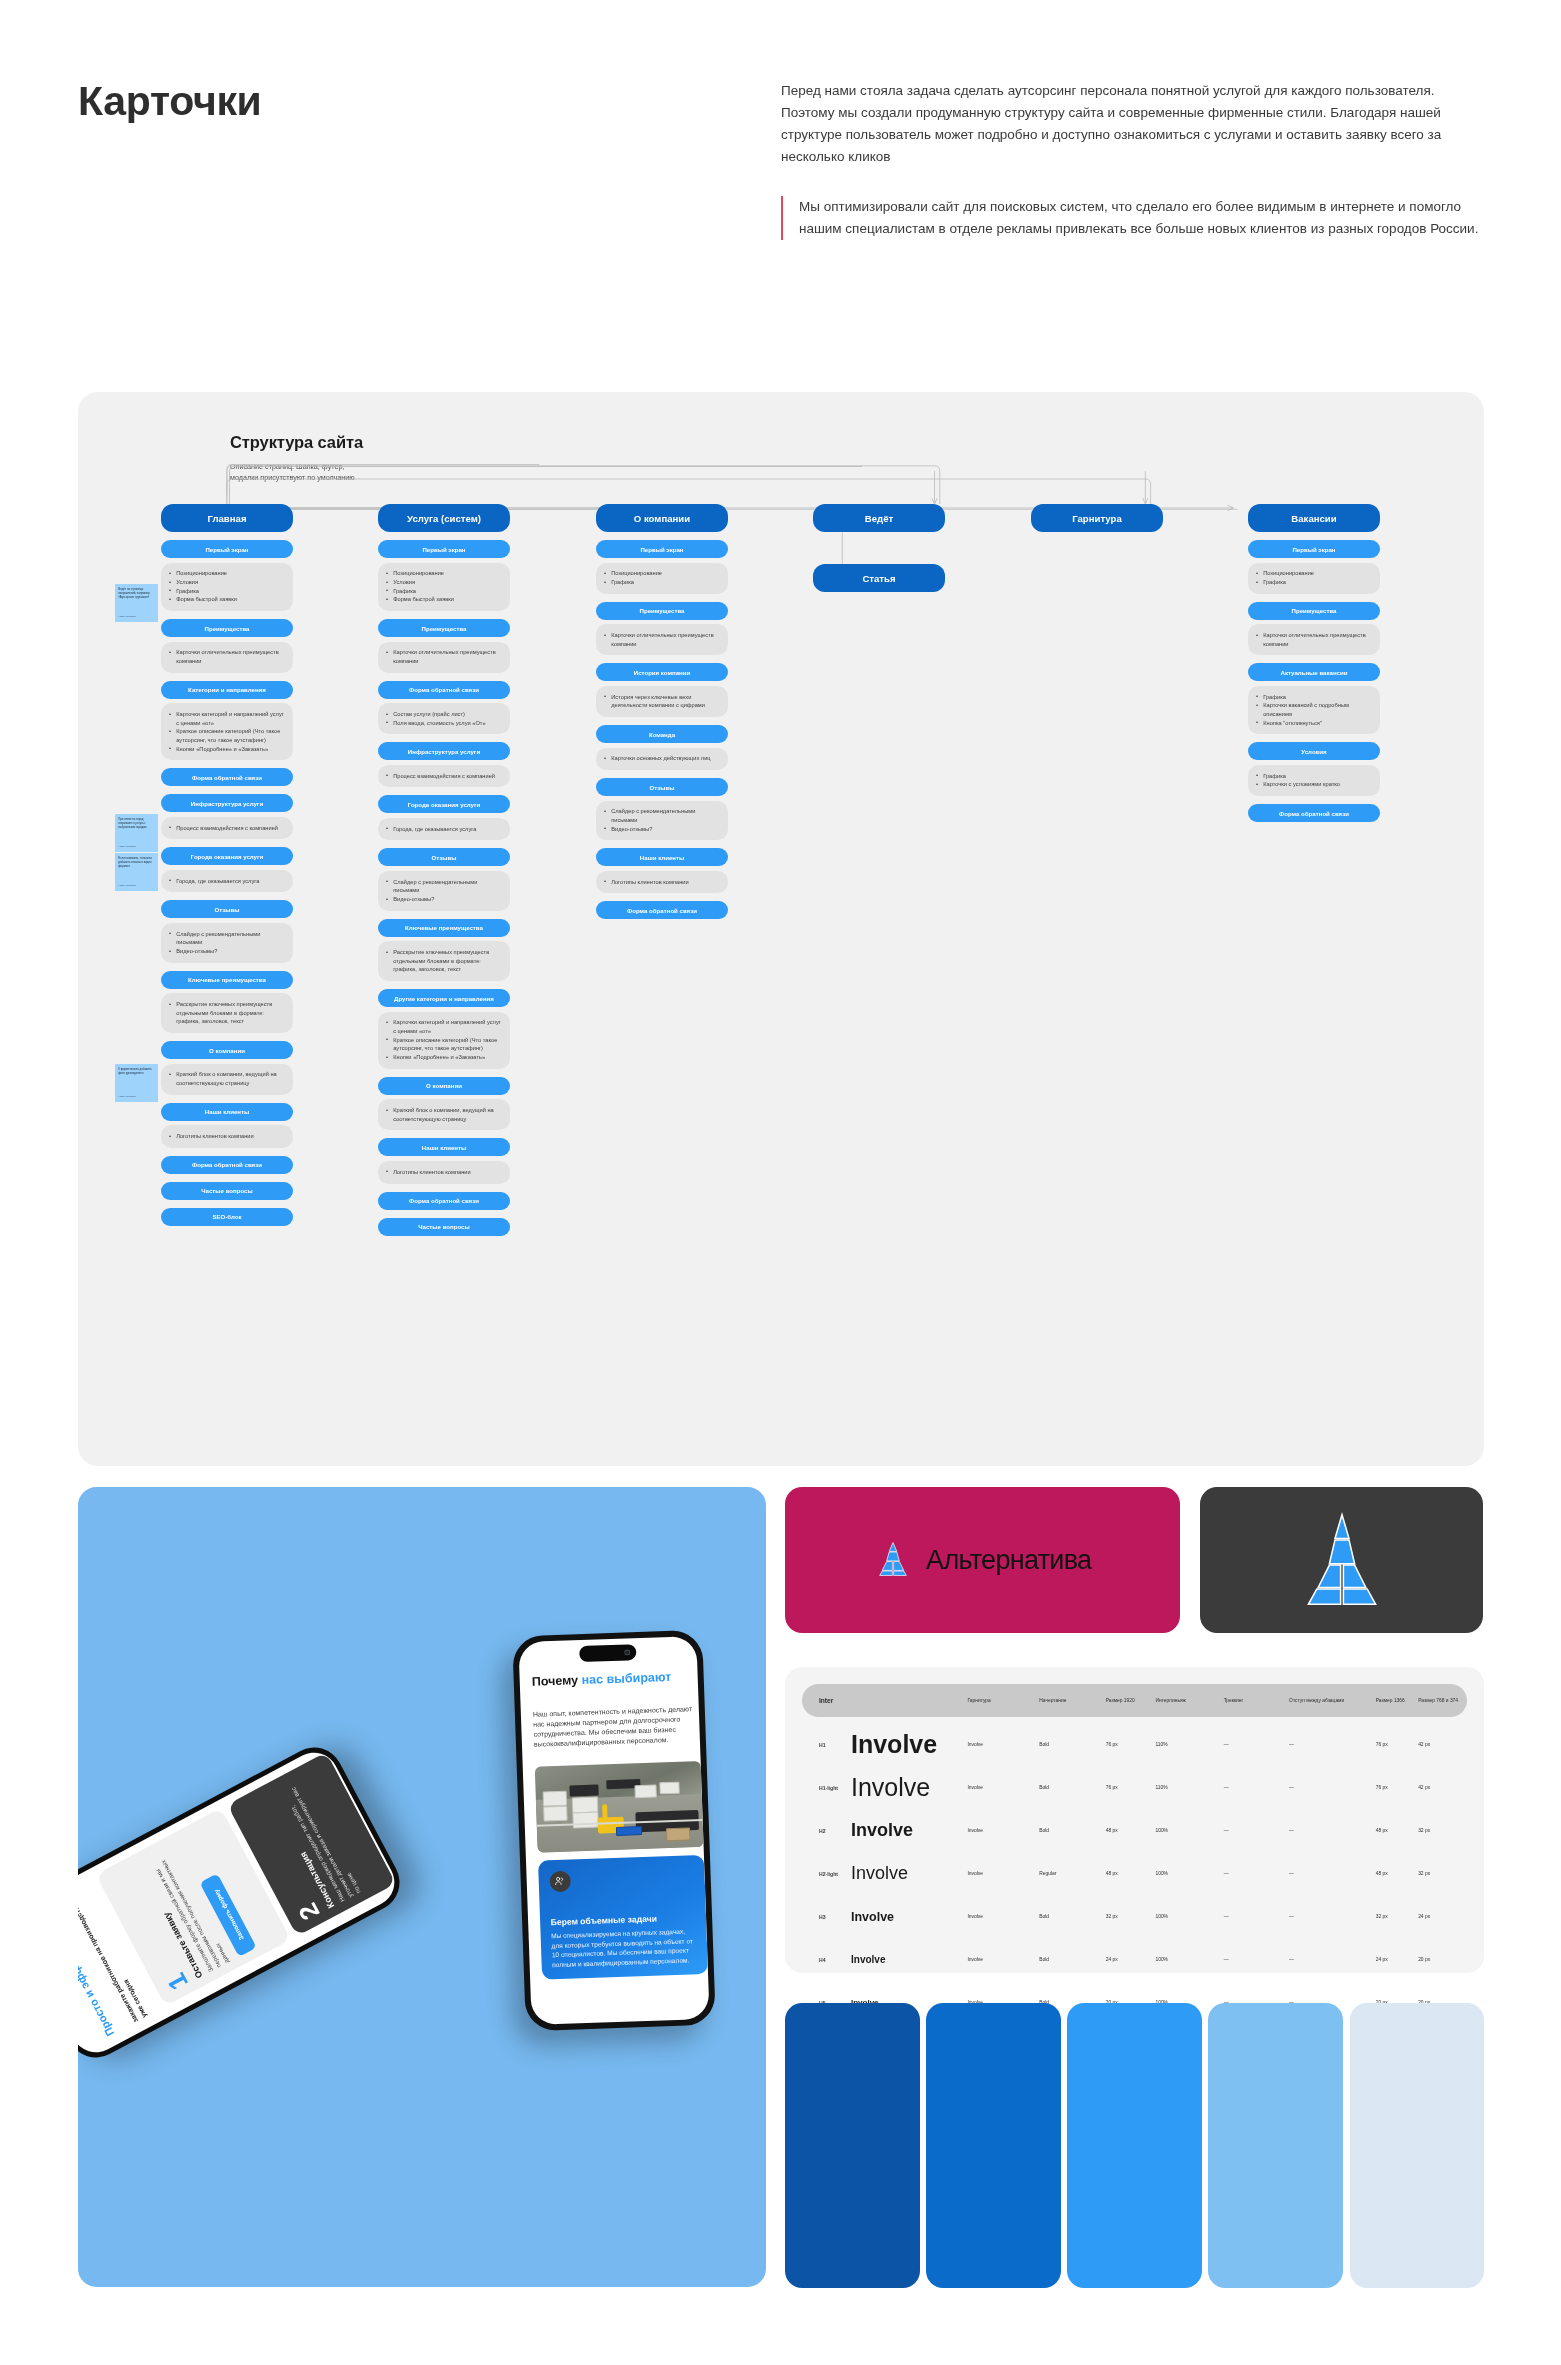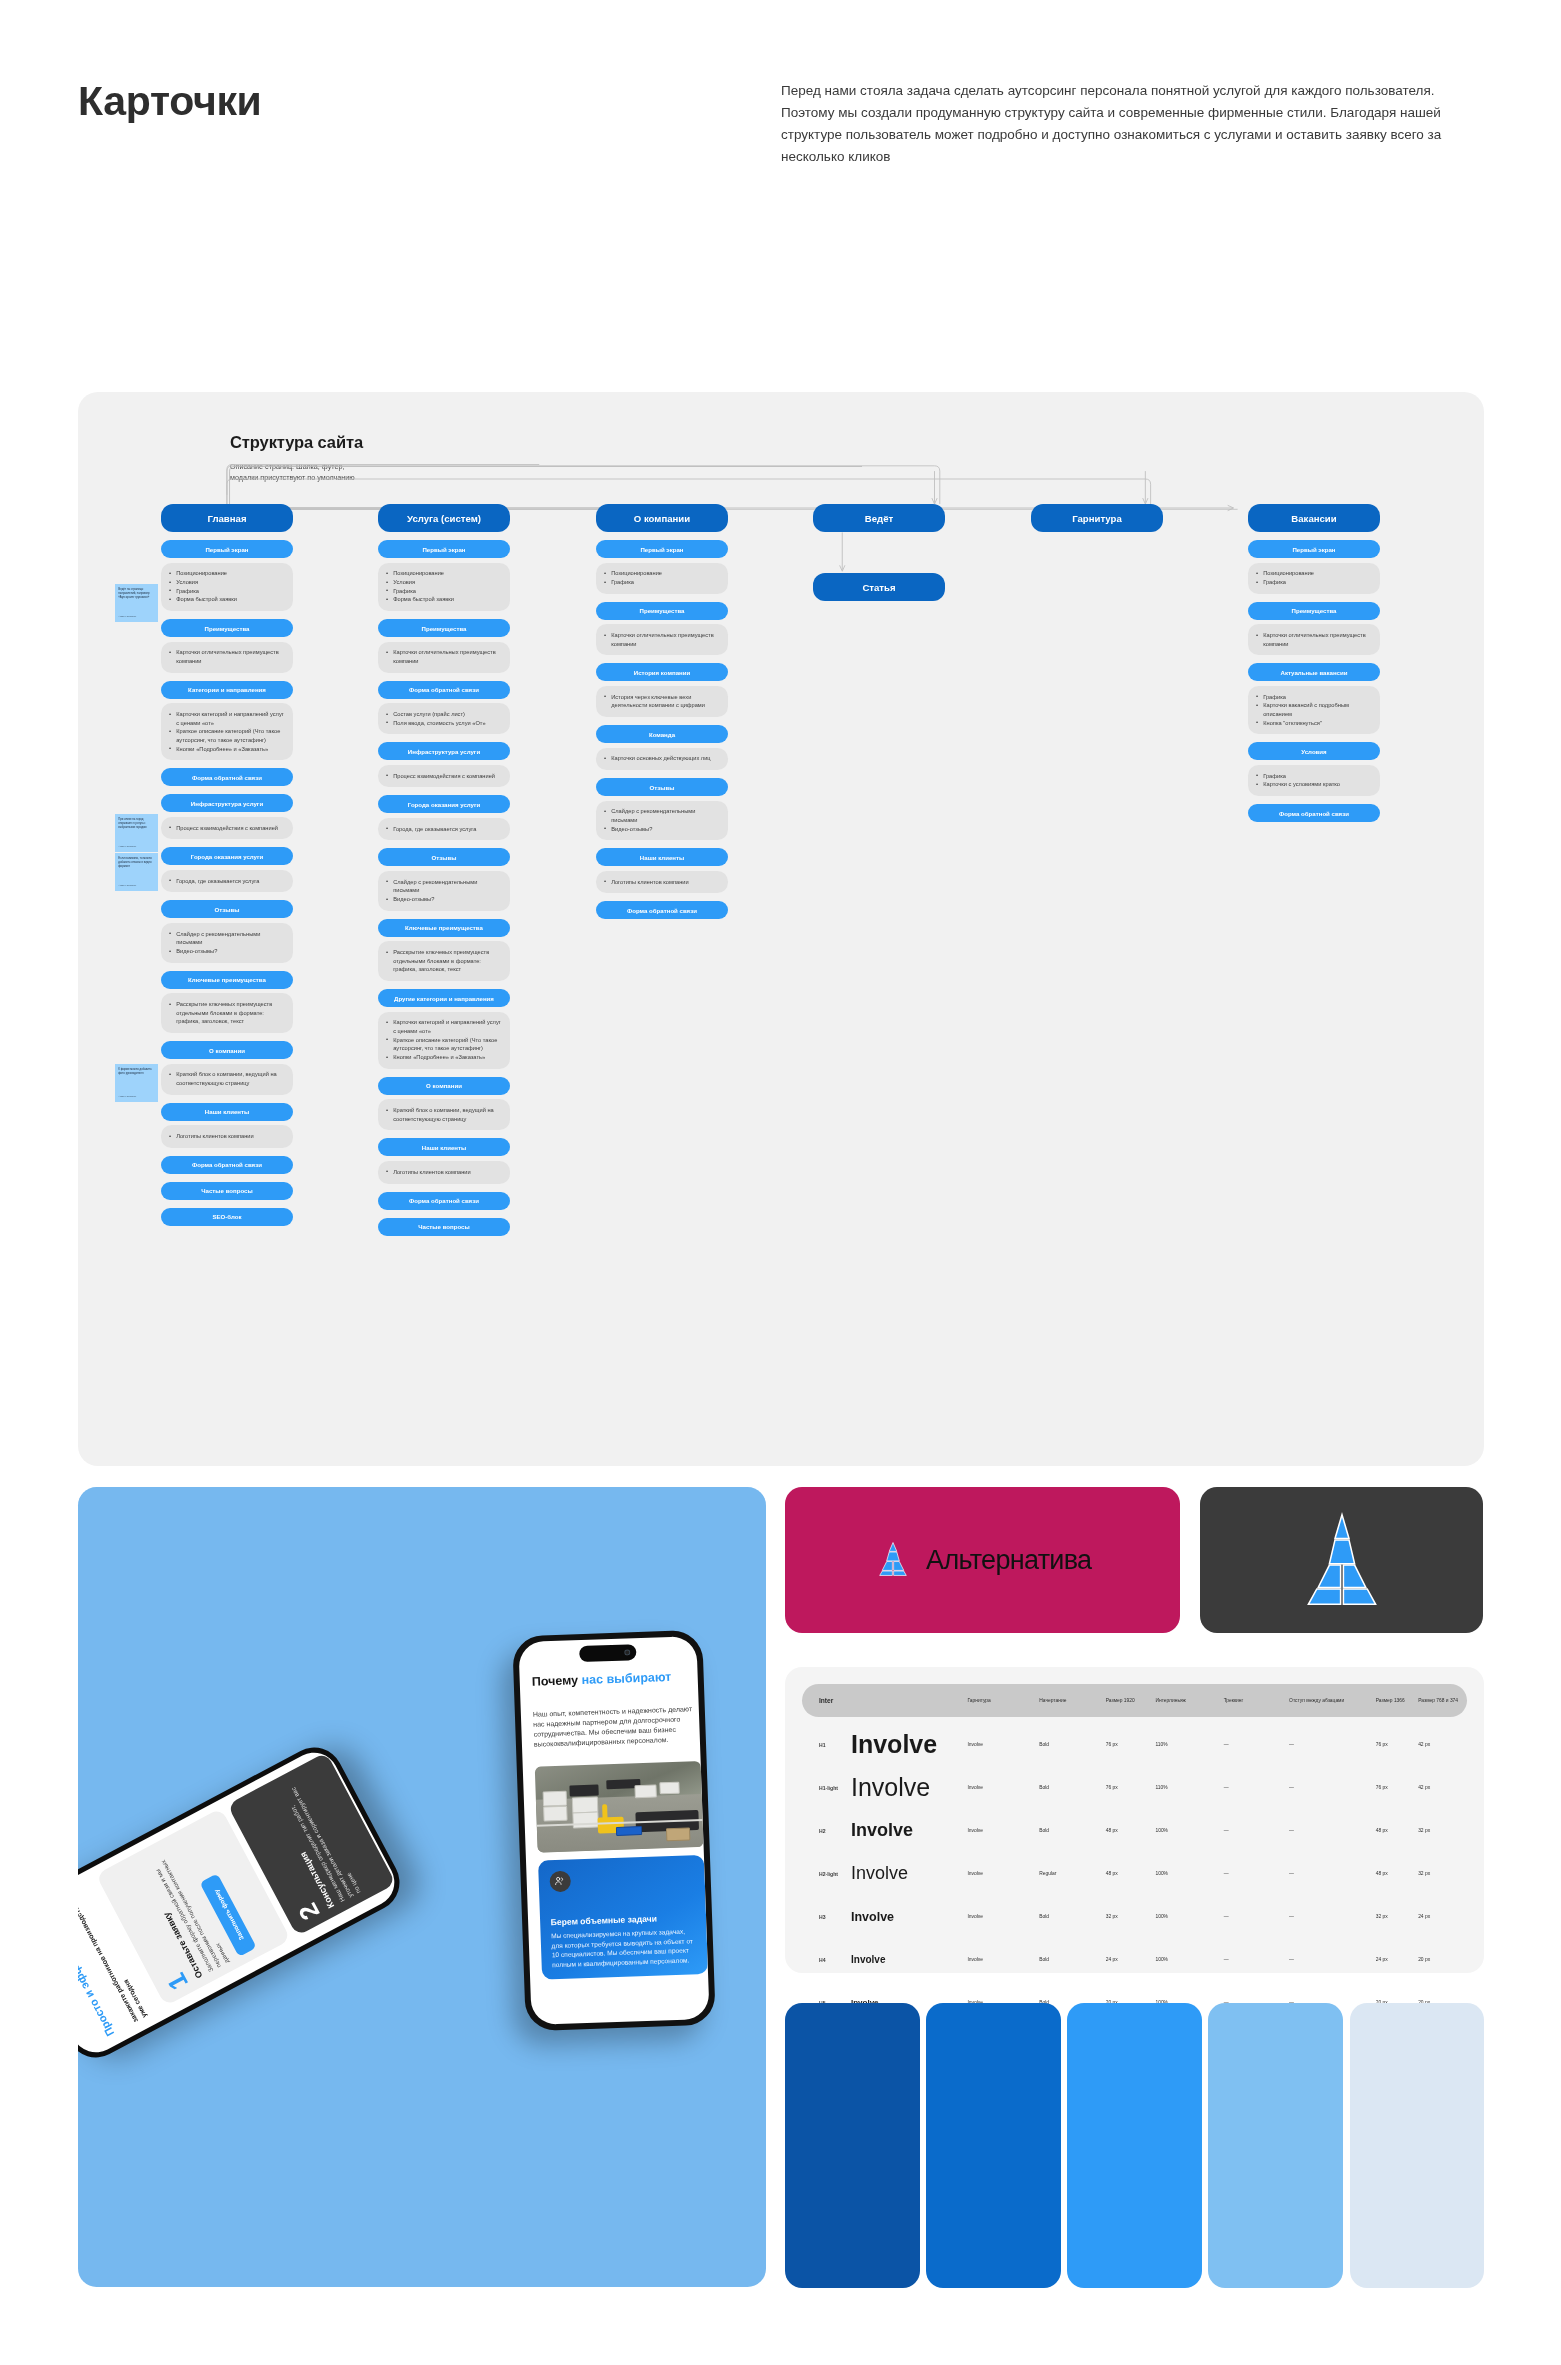--- a/index.html
+++ b/index.html
@@ -210,20 +210,23 @@
 </style>
 </head>
 <body>
 
 <div class="page">
 
   <h1 class="hdr-title">Карточки</h1>
 
   <div class="intro">
     <p>Перед нами стояла задача сделать аутсорсинг персонала понятной услугой для каждого пользователя. Поэтому мы создали продуманную структуру сайта и современные фирменные стили. Благодаря нашей структуре пользователь может подробно и доступно ознакомиться с услугами и оставить заявку всего за несколько кликов</p>
+    <div class="quote">
+      <p>Мы оптимизировали сайт для поисковых систем, что сделало его более видимым в интернете и помогло нашим специалистам в отделе рекламы привлекать все больше новых клиентов из разных городов России.</p>
+    </div>
   </div>
 
   <section class="sitemap">
     <div class="sm-title">Структура сайта</div>
     <div class="sm-sub">Описание страниц. Шапка, футер, модалки присутствуют по умолчанию</div>
     <svg class="connectors" width="1406" height="1074" viewBox="0 0 2134 1630">
       <g fill="none" stroke="#c2c2c2" stroke-width="1.4">
         <path d="M226 185 L226 120 Q226 112 234 112 L1300 112 Q1308 112 1308 120 L1308 170"></path>
         <path d="M226 185 L226 140 Q226 132 234 132 L1620 132 Q1628 132 1628 140 L1628 170"></path>
         <path d="M226 185 Q226 178 234 178 L560 178"></path>
@@ -428,21 +431,21 @@
           <div class="node sec">Наши клиенты</div>
           <div class="desc">
             <ul>
               <li>Логотипы клиентов компании</li>
             </ul>
           </div>
           <div class="node sec">Форма обратной связи</div>
         </div>
         <div class="col" style="left: 735px; top: 112px;">
           <div class="node root">Ведёт</div>
-          <div class="node root" style="margin-top: 41px;">Статья</div>
+          <div class="node root" style="margin-top: 32px;">Статья</div>
         </div>
         <div class="col" style="left: 953px; top: 112px;">
           <div class="node root">Гарнитура</div>
         </div>
         <div class="col" style="left: 1170px; top: 112px;">
           <div class="node root">Вакансии</div>
           <div class="node sec">Первый экран</div>
           <div class="desc">
             <ul>
               <li>Позиционирование</li>

